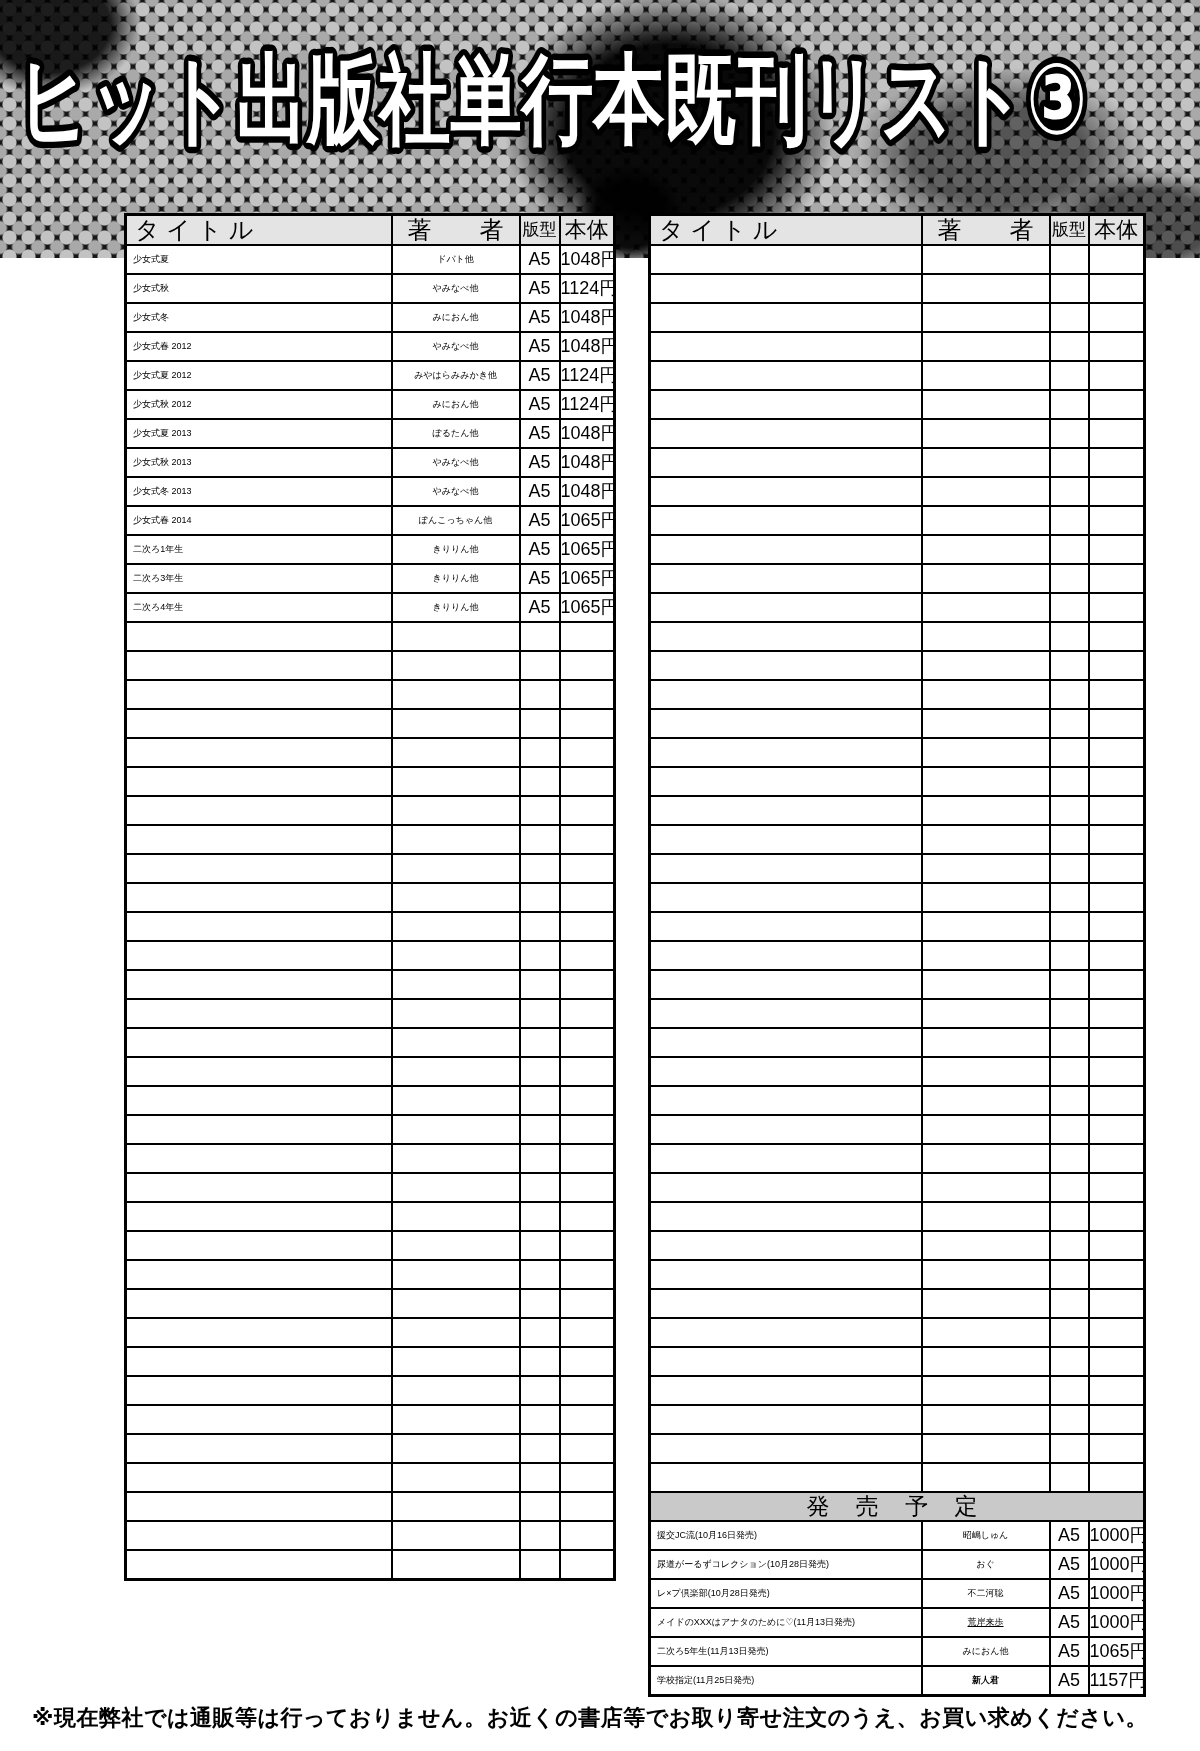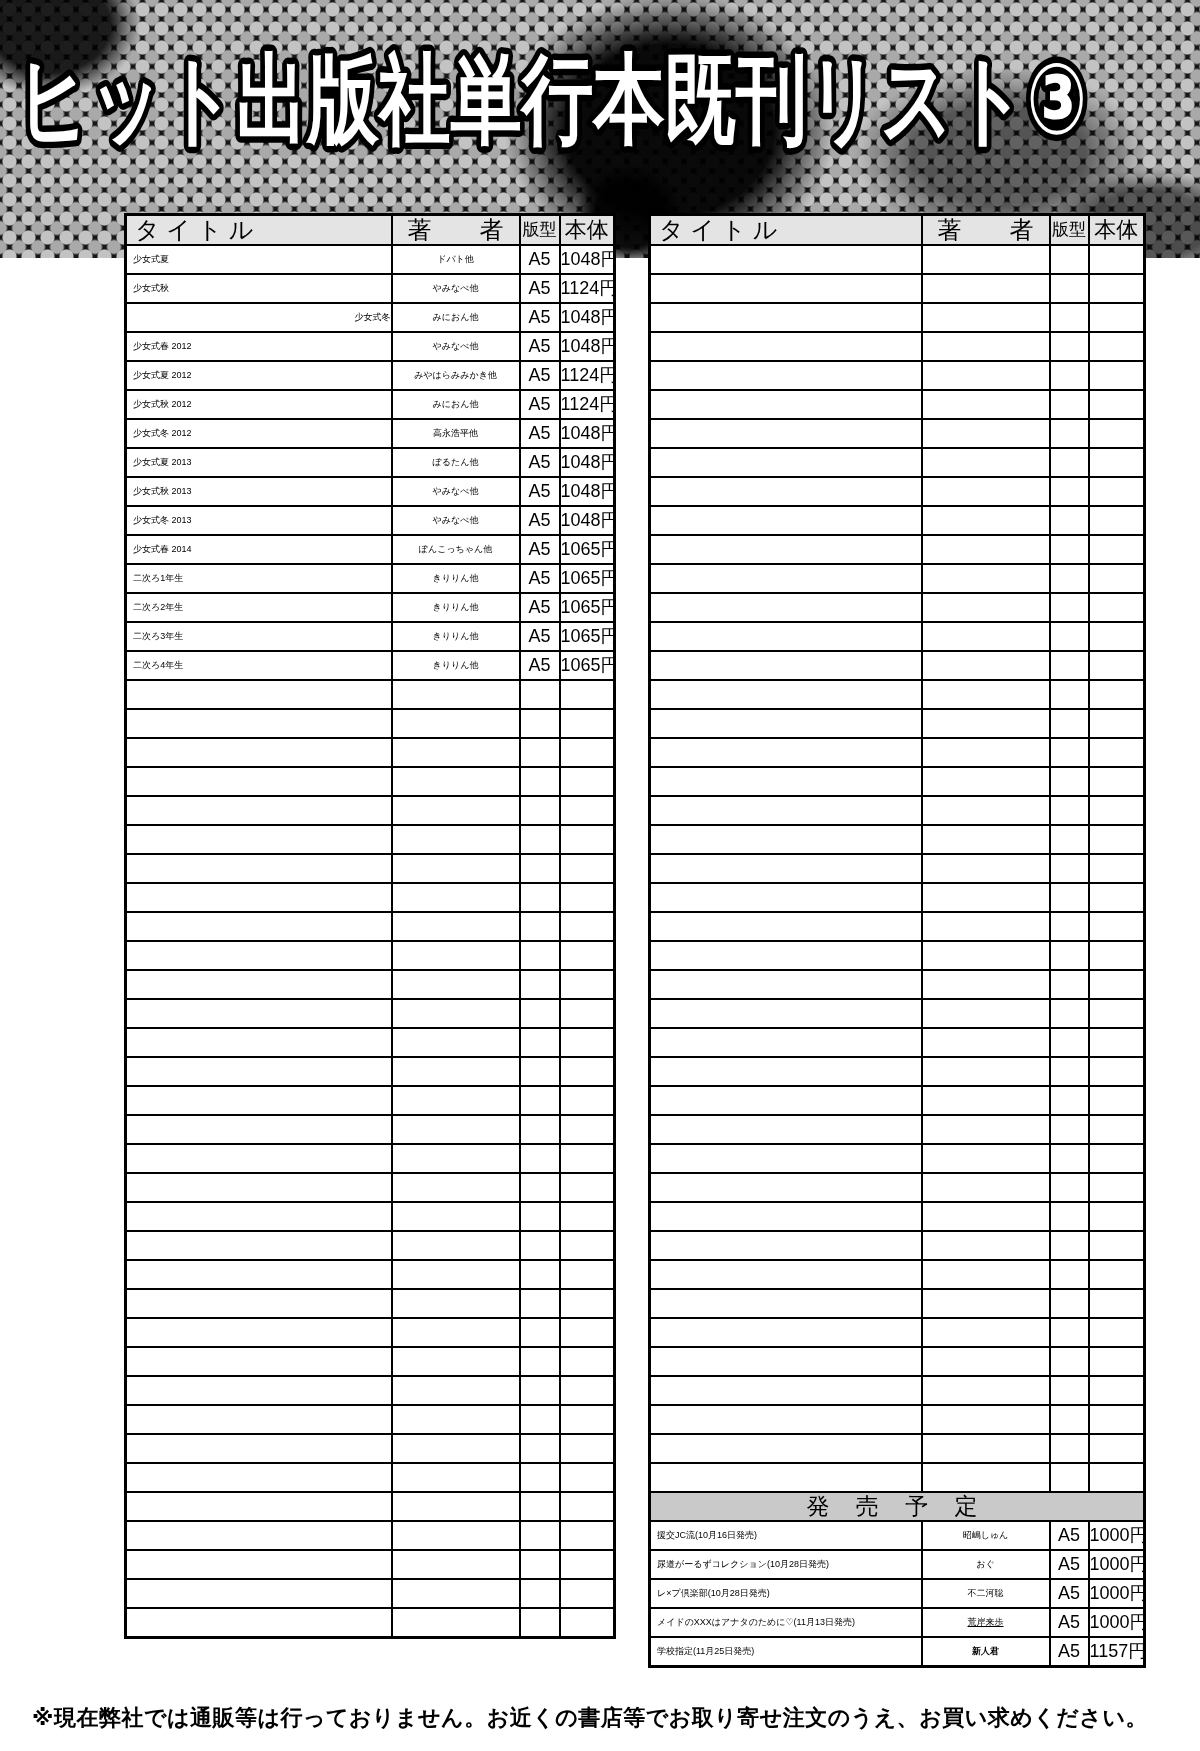--- a/index.html
+++ b/index.html
@@ -93,21 +93,21 @@
     <td class="c-format">A5</td>
     <td class="c-price">1048円</td>
   </tr>
       <tr>
     <td class="c-title fit" style="font-size: 9px; font-family: Liberation Serif, serif;">少女式秋</td>
     <td class="c-author fit" style="font-size: 9px;">やみなべ他</td>
     <td class="c-format">A5</td>
     <td class="c-price">1124円</td>
   </tr>
       <tr>
-    <td class="c-title fit" style="font-size: 9px; text-align: right;">少女式冬</td>
+    <td class="c-title fit" style="font-size: 9px;">少女式冬</td>
     <td class="c-author fit" style="font-size: 9px;">みにおん他</td>
     <td class="c-format">A5</td>
     <td class="c-price">1048円</td>
   </tr>
       <tr>
     <td class="c-title fit" style="font-size: 9px;">少女式春 2012</td>
     <td class="c-author fit" style="font-size: 9px;">やみなべ他</td>
     <td class="c-format">A5</td>
     <td class="c-price">1048円</td>
   </tr>
@@ -117,26 +117,20 @@
     <td class="c-format">A5</td>
     <td class="c-price">1124円</td>
   </tr>
       <tr>
     <td class="c-title fit" style="font-size: 9px;">少女式秋 2012</td>
     <td class="c-author fit" style="font-size: 9px;">みにおん他</td>
     <td class="c-format">A5</td>
     <td class="c-price">1124円</td>
   </tr>
       <tr>
-    <td class="c-title fit" style="font-size: 9px;">少女式冬 2012</td>
-    <td class="c-author fit" style="font-size: 9px;">高永浩平他</td>
-    <td class="c-format">A5</td>
-    <td class="c-price">1048円</td>
-  </tr>
-      <tr>
     <td class="c-title fit" style="font-size: 9px;">少女式夏 2013</td>
     <td class="c-author fit" style="font-size: 9px;">ぽるたん他</td>
     <td class="c-format">A5</td>
     <td class="c-price">1048円</td>
   </tr>
       <tr>
     <td class="c-title fit" style="font-size: 9px;">少女式秋 2013</td>
     <td class="c-author fit" style="font-size: 9px;">やみなべ他</td>
     <td class="c-format">A5</td>
     <td class="c-price">1048円</td>
@@ -148,26 +142,20 @@
     <td class="c-price">1048円</td>
   </tr>
       <tr>
     <td class="c-title fit" style="font-size: 9px;">少女式春 2014</td>
     <td class="c-author fit" style="font-size: 9px;">ぽんこっちゃん他</td>
     <td class="c-format">A5</td>
     <td class="c-price">1065円</td>
   </tr>
       <tr>
     <td class="c-title fit" style="font-size: 9px;">二次ろ1年生</td>
-    <td class="c-author fit" style="font-size: 9px;">きりりん他</td>
-    <td class="c-format">A5</td>
-    <td class="c-price">1065円</td>
-  </tr>
-      <tr>
-    <td class="c-title fit" style="font-size: 9px;">二次ろ2年生</td>
     <td class="c-author fit" style="font-size: 9px;">きりりん他</td>
     <td class="c-format">A5</td>
     <td class="c-price">1065円</td>
   </tr>
       <tr>
     <td class="c-title fit" style="font-size: 9px;">二次ろ3年生</td>
     <td class="c-author fit" style="font-size: 9px;">きりりん他</td>
     <td class="c-format">A5</td>
     <td class="c-price">1065円</td>
   </tr>
@@ -673,20 +661,26 @@
     <td class="c-format">A5</td>
     <td class="c-price">1000円</td>
   </tr>
       <tr>
     <td class="c-title fit" style="font-size: 9px;">メイドのXXXはアナタのために♡(11月13日発売)</td>
     <td class="c-author fit" style="font-size: 9px; text-decoration: underline;">荒岸来歩</td>
     <td class="c-format">A5</td>
     <td class="c-price">1000円</td>
   </tr>
       <tr>
+    <td class="c-title fit" style="font-size: 9px;">二次ろ5年生(11月13日発売)</td>
+    <td class="c-author fit" style="font-size: 9px;">みにおん他</td>
+    <td class="c-format">A5</td>
+    <td class="c-price">1065円</td>
+  </tr>
+      <tr>
     <td class="c-title fit" style="font-size: 9px;">学校指定(11月25日発売)</td>
     <td class="c-author fit" style="font-size: 9px; font-weight: bold;">新人君</td>
     <td class="c-format">A5</td>
     <td class="c-price">1157円</td>
   </tr>
     </tbody>
 </table>
 
 <div class="footer-note">※現在弊社では通販等は行っておりません。お近くの書店等でお取り寄せ注文のうえ、お買い求めください。</div>
 

